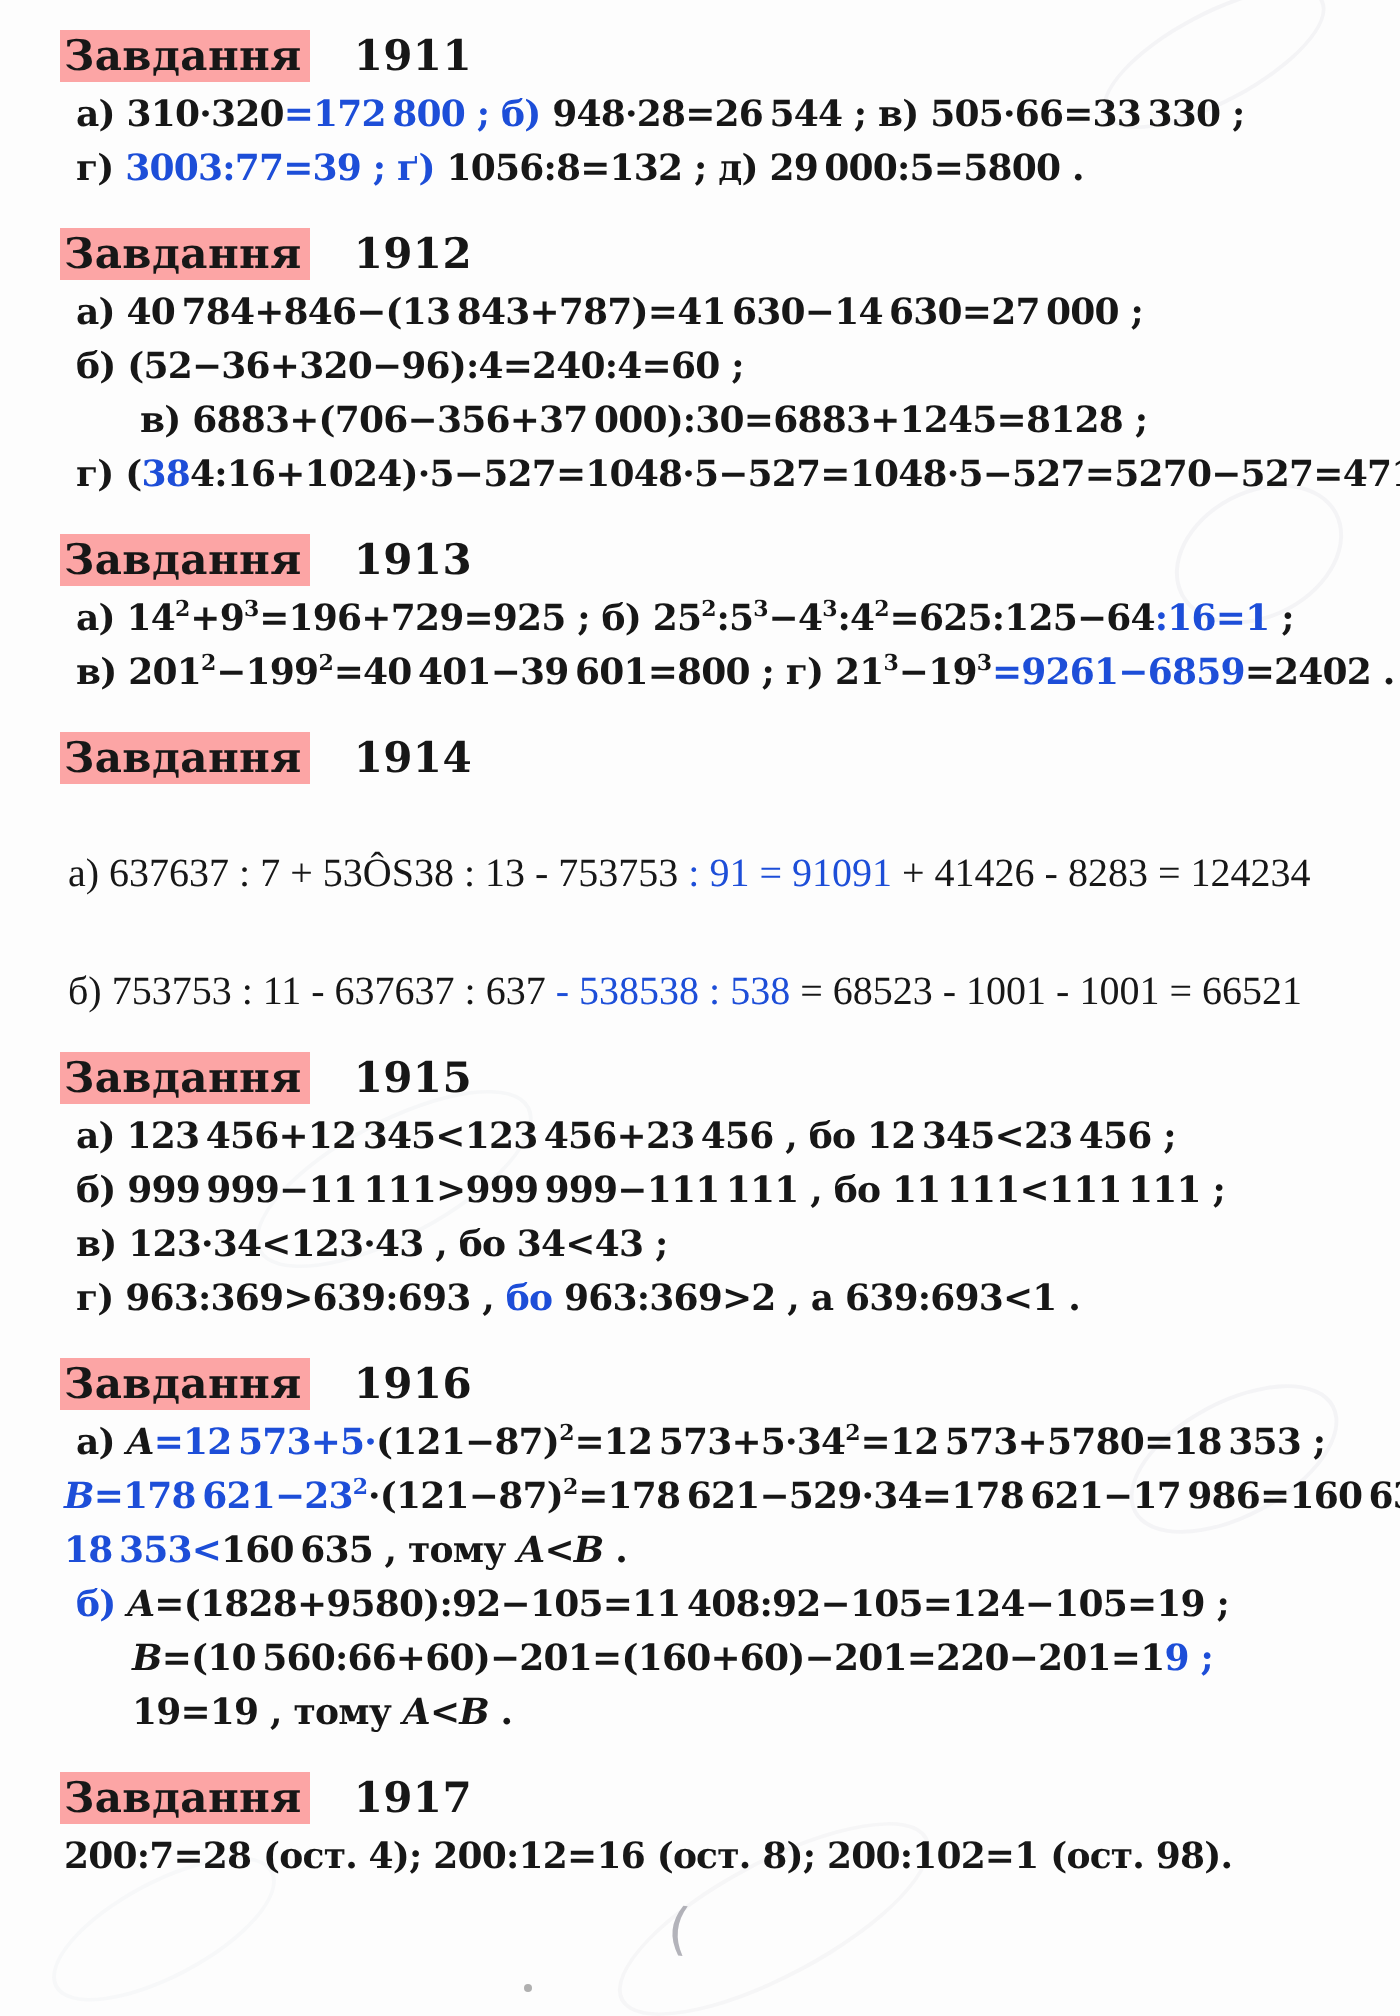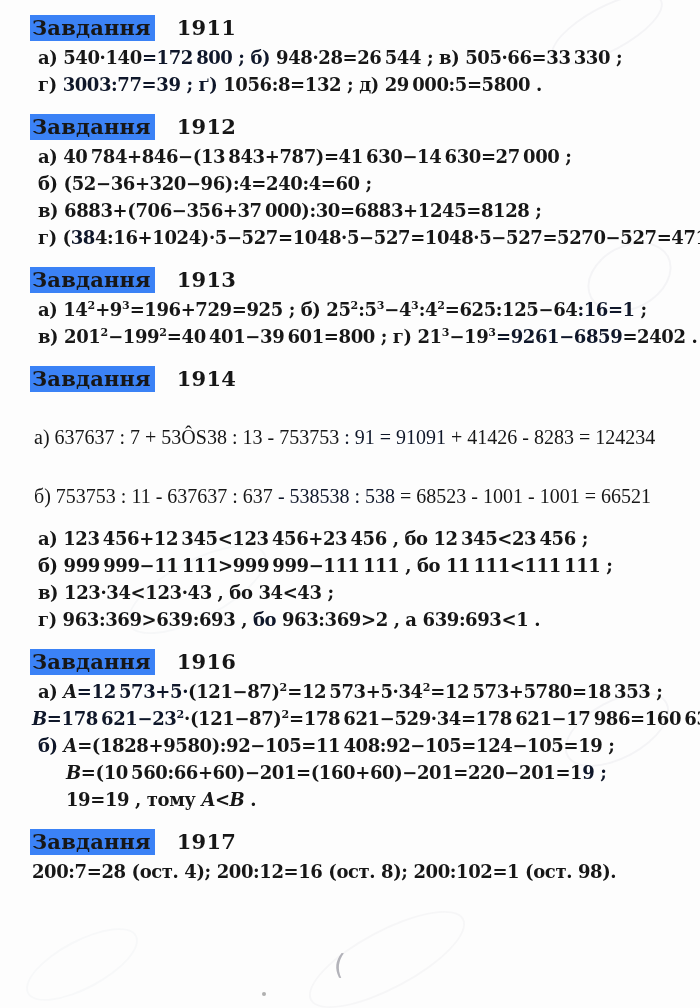--- a/index.html
+++ b/index.html
@@ -12,31 +12,31 @@
     position:relative;
   }
   .page{position:relative;z-index:2;padding:14px 6px 0 30px;}
   .task{margin-top:15px;}
   .task:first-child{margin-top:0;}
   .task-header{
     margin:0 0 3px 0;
     font-size:21px;font-weight:700;line-height:27px;
     letter-spacing:.2px;
   }
-  .hl{background:#3b82f6;padding:0 4px 1px 2px;}
+  .hl{background:#fca5a5;padding:0 4px 1px 2px;}
   .num{margin-left:22px;}
   .line{
     font-size:18px;font-weight:700;line-height:27px;
     letter-spacing:-.4px;white-space:nowrap;
   }
   .times .line{
     font-family:"Liberation Serif", serif;
     font-weight:400;font-size:20px;letter-spacing:0;margin-top:32px;
   }
-  .faded{color:#0f172a;}
+  .faded{color:#1d4ed8;}
   .sup{font-size:11px;vertical-align:7px;letter-spacing:0;line-height:0;}
   .it{font-style:italic;}
   
   .wm{position:absolute;z-index:1;border:2px solid rgba(150,156,175,.09);border-radius:50%;transform:rotate(-28deg);}
   .wm-a{left:545px;top:6px;width:120px;height:42px;}
   .wm-b{left:585px;top:245px;width:85px;height:60px;}
   .wm-c{left:120px;top:560px;width:150px;height:55px;opacity:.7;}
   .wm-d{left:560px;top:700px;width:110px;height:55px;}
   .wm-e{left:300px;top:930px;width:170px;height:55px;opacity:.8;}
   .wm-f{left:20px;top:940px;width:120px;height:45px;opacity:.6;}
@@ -48,31 +48,31 @@
   .spot{position:absolute;z-index:1;left:262px;top:992px;width:4px;height:4px;border-radius:50%;background:#8e8e8e;opacity:.7;}
 </style>
 </head>
 <body>
 
 <div class="page">
 
   <section class="task">
     <h2 class="task-header"><span class="hl">Завдання</span><span class="num">1911</span></h2>
     <div class="lines">
-        <div class="line" style="padding-left: 8px;"><span>а) 540·140</span><span class="faded">=172 800 ; б) </span><span>948·28=26 544 ; в) 505·66=33 330 ;</span></div>
+        <div class="line" style="padding-left: 8px;"><span>а) 310·320</span><span class="faded">=172 800 ; б) </span><span>948·28=26 544 ; в) 505·66=33 330 ;</span></div>
         <div class="line" style="padding-left: 8px;"><span>г) </span><span class="faded">3003:77=39 ; ґ) </span><span>1056:8=132 ; д) 29 000:5=5800 .</span></div>
       </div>
   </section>
 
   <section class="task">
     <h2 class="task-header"><span class="hl">Завдання</span><span class="num">1912</span></h2>
     <div class="lines">
         <div class="line" style="padding-left: 8px;"><span>а) 40 784+846−(13 843+787)=41 630−14 630=27 000 ;</span></div>
         <div class="line" style="padding-left: 8px;"><span>б) (52−36+320−96):4=240:4=60 ;</span></div>
-        <div class="line" style="padding-left: 8px;"><span>в) 6883+(706−356+37 000):30=6883+1245=8128 ;</span></div>
+        <div class="line" style="padding-left: 8px; margin-left: 32px;"><span>в) 6883+(706−356+37 000):30=6883+1245=8128 ;</span></div>
         <div class="line" style="padding-left: 8px;"><span>г) (</span><span class="faded">38</span><span>4:16+1024)·5−527=1048·5−527=1048·5−527=5270−527=4713 .</span></div>
       </div>
   </section>
 
   <section class="task">
     <h2 class="task-header"><span class="hl">Завдання</span><span class="num">1913</span></h2>
     <div class="lines">
         <div class="line" style="padding-left: 8px;"><span>а) 14</span><span class="sup">2</span><span>+9</span><span class="sup">3</span><span>=196+729=925 ; б) 25</span><span class="sup">2</span><span>:5</span><span class="sup">3</span><span>−4</span><span class="sup">3</span><span>:4</span><span class="sup">2</span><span>=625:125−64</span><span class="faded">:16=1</span><span> ;</span></div>
         <div class="line" style="padding-left: 8px;"><span>в) 201</span><span class="sup">2</span><span>−199</span><span class="sup">2</span><span>=40 401−39 601=800 ; г) 21</span><span class="sup">3</span><span>−19</span><span class="sup">3</span><span class="faded">=9261−6859</span><span>=2402 .</span></div>
       </div>
@@ -80,33 +80,35 @@
 
   <section class="task">
     <h2 class="task-header"><span class="hl">Завдання</span><span class="num">1914</span></h2>
     <div class="lines times">
         <div class="line" style="padding-left: 4px;"><span>а) 637637 : 7 + 53ÔS38 : 13 - 753753</span><span class="faded"> : 91 = 91091</span><span> + 41426 - 8283 = 124234</span></div>
         <div class="line" style="padding-left: 4px;"><span>б) 753753 : 11 - 637637 : 637</span><span class="faded"> - 538538 : 538</span><span> = 68523 - 1001 - 1001 = 66521</span></div>
       </div>
   </section>
 
   <section class="task">
+    <h2 class="task-header"><span class="hl">Завдання</span><span class="num">1915</span></h2>
     <div class="lines">
         <div class="line" style="padding-left: 8px;"><span>а) 123 456+12 345&lt;123 456+23 456 , бо 12 345&lt;23 456 ;</span></div>
         <div class="line" style="padding-left: 8px;"><span>б) 999 999−11 111&gt;999 999−111 111 , бо 11 111&lt;111 111 ;</span></div>
         <div class="line" style="padding-left: 8px;"><span>в) 123·34&lt;123·43 , бо 34&lt;43 ;</span></div>
         <div class="line" style="padding-left: 8px;"><span>г) 963:369&gt;639:693 , </span><span class="faded">бо</span><span> 963:369&gt;2 , а 639:693&lt;1 .</span></div>
       </div>
   </section>
 
   <section class="task">
     <h2 class="task-header"><span class="hl">Завдання</span><span class="num">1916</span></h2>
     <div class="lines">
         <div class="line" style="padding-left: 8px;"><span>а) </span><span class="it">A</span><span class="faded">=12 573+5·</span><span>(121−87)</span><span class="sup">2</span><span>=12 573+5·34</span><span class="sup">2</span><span>=12 573+5780=18 353 ;</span></div>
         <div class="line" style="padding-left: 2px;"><span class="faded it">B</span><span class="faded">=178 621−23</span><span class="faded sup">2</span><span>·(121−87)</span><span class="sup">2</span><span>=178 621−529·34=178 621−17 986=160 635 </span></div>
+        <div class="line" style="padding-left: 2px;"><span class="faded">18 353&lt;</span><span>160 635 , тому </span><span class="it">A&lt;B</span><span> .</span></div>
         <div class="line" style="padding-left: 8px;"><span class="faded">б) </span><span class="it">A</span><span>=(1828+9580):92−105=11 408:92−105=124−105=19 ;</span></div>
         <div class="line" style="padding-left: 36px;"><span class="it">B</span><span>=(10 560:66+60)−201=(160+60)−201=220−201=1</span><span class="faded">9 ;</span></div>
         <div class="line" style="padding-left: 36px;"><span>19=19 , тому </span><span class="it">A&lt;B</span><span> .</span></div>
       </div>
   </section>
 
   <section class="task">
     <h2 class="task-header"><span class="hl">Завдання</span><span class="num">1917</span></h2>
     <div class="lines">
         <div class="line" style="padding-left: 2px;"><span>200:7=28 (ост. 4); 200:12=16 (ост. 8); 200:102=1 (ост. 98).</span></div>

